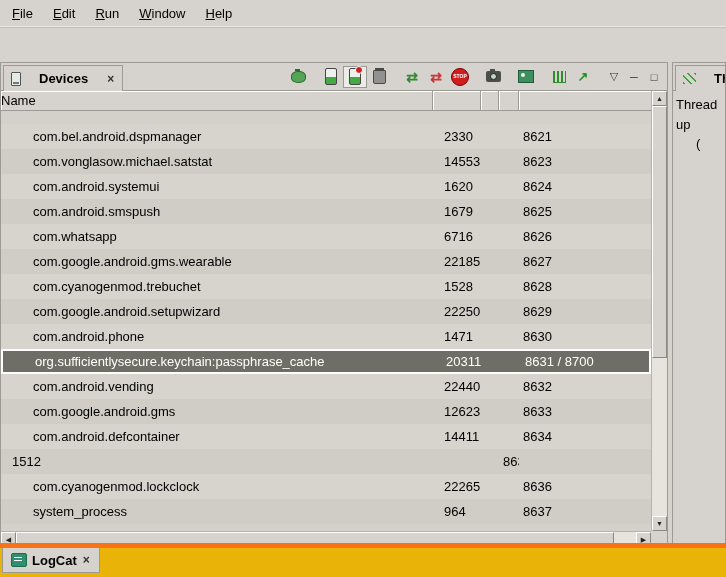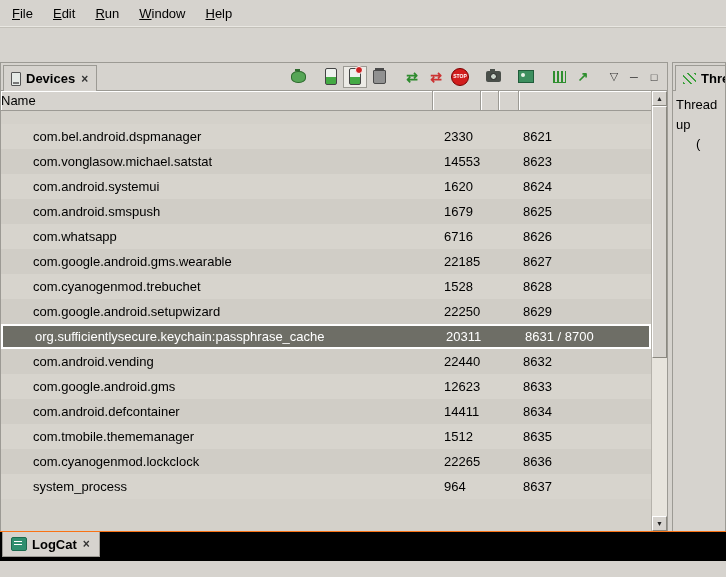--- a/index.html
+++ b/index.html
@@ -16,21 +16,21 @@
   
   .toolbar-strip{height:35px;background:#d6d3ce;border-top:1px solid #c3c0b9}
   
   .main{position:absolute;top:62px;left:0;right:0;bottom:29px;display:flex}
   .sash{width:4px;background:#d6d3ce}
   .panel{border:1px solid #9c9a94;background:#d6d3ce;display:flex;flex-direction:column;box-sizing:border-box}
   .devices-panel{flex:1;min-width:0}
   .threads-panel{width:54px;overflow:hidden}
   
   .tabstrip{height:27px;display:flex;align-items:flex-end;border-bottom:1px solid #9c9a94;background:#d6d3ce;flex:none}
-  .tab{display:flex;align-items:center;gap:5px;height:26px;padding:0 7px;margin-left:2px;
+  .tab{display:flex;align-items:center;gap:18px;height:26px;padding:0 7px;margin-left:2px;
        border:1px solid #9c9a94;border-bottom:none;background:#d6d3ce;font-weight:bold;
        box-sizing:border-box;white-space:nowrap;position:relative;top:1px;cursor:default}
   .tab-close{font-weight:bold;font-size:12px;color:#333;padding:0 1px;cursor:default}
   
   .panel-toolbar{margin-left:auto;display:flex;align-items:center;padding-right:3px;align-self:center}
   .tbi{width:24px;height:22px;display:flex;align-items:center;justify-content:center;border:1px solid transparent;box-sizing:border-box}
   .tbi.pressed{background:#edebe6;border-color:#9c9a94}
   .tbgap{width:9px;height:22px}
   .winbtn{width:20px;height:20px;display:flex;align-items:center;justify-content:center;color:#333;font-size:11px}
   .ic{position:relative;display:block}
@@ -79,21 +79,21 @@
   .vtrack-rest{flex:1}
   .corner{flex:none;height:16px;background:#d6d3ce}
   .hscroll{flex:none;height:16px;display:flex;background:#e7e4dd;border-top:1px solid #b5b2ab;box-sizing:border-box}
   .hbtn{flex:none;width:15px;height:100%;display:flex;align-items:center;justify-content:center;font-size:7px;color:#222;background:#d6d3ce;border:1px solid;border-color:#ffffff #8a8880 #8a8880 #ffffff;box-sizing:border-box}
   .hthumb{flex:none;width:92%;background:#d6d3ce;border:1px solid;border-color:#ffffff #8a8880 #8a8880 #ffffff;box-sizing:border-box}
   .htrack-rest{flex:1}
   
   .threads-content{padding:4px 3px;line-height:1.5}
   .threads-line2{margin-left:20px}
   
-  .bottombar{position:absolute;left:0;right:0;bottom:16px;height:29px;border-top:1px solid #f97316;background:#000000;display:flex;align-items:flex-start}
+  .bottombar{position:absolute;left:0;right:0;bottom:0;height:29px;border-top:5px solid #f97316;background:#eab308;display:flex;align-items:flex-start}
   .bottom-tab{display:flex;align-items:center;gap:5px;height:25px;padding:0 8px;margin-left:2px;
        border:1px solid #9c9a94;border-top:none;background:#d6d3ce;font-weight:bold;box-sizing:border-box;cursor:default}
 </style>
 </head>
 <body>
 
 <div class="menubar">
   <span class="menu-item">File</span>
   <span class="menu-item">Edit</span>
   <span class="menu-item">Run</span>
@@ -221,20 +221,27 @@
     <div class="cell"></div>
     <div class="cell port">8628</div>
   </div>
             <div class="row">
     <div class="cell name">com.google.android.setupwizard</div>
     <div class="cell pid">22250</div>
     <div class="cell"></div>
     <div class="cell"></div>
     <div class="cell port">8629</div>
   </div>
+            <div class="row">
+    <div class="cell name">com.android.phone</div>
+    <div class="cell pid">1471</div>
+    <div class="cell"></div>
+    <div class="cell"></div>
+    <div class="cell port">8630</div>
+  </div>
             <div class="row selected">
     <div class="cell name">org.sufficientlysecure.keychain:passphrase_cache</div>
     <div class="cell pid">20311</div>
     <div class="cell"></div>
     <div class="cell"></div>
     <div class="cell port">8631 / 8700</div>
   </div>
             <div class="row">
     <div class="cell name">com.android.vending</div>
     <div class="cell pid">22440</div>
@@ -250,21 +257,20 @@
     <div class="cell port">8633</div>
   </div>
             <div class="row">
     <div class="cell name">com.android.defcontainer</div>
     <div class="cell pid">14411</div>
     <div class="cell"></div>
     <div class="cell"></div>
     <div class="cell port">8634</div>
   </div>
             <div class="row">
-    <div class="cell name">com.tmobile.thememanager</div>
     <div class="cell pid">1512</div>
     <div class="cell"></div>
     <div class="cell"></div>
     <div class="cell port">8635</div>
   </div>
             <div class="row">
     <div class="cell name">com.cyanogenmod.lockclock</div>
     <div class="cell pid">22265</div>
     <div class="cell"></div>
     <div class="cell"></div>

